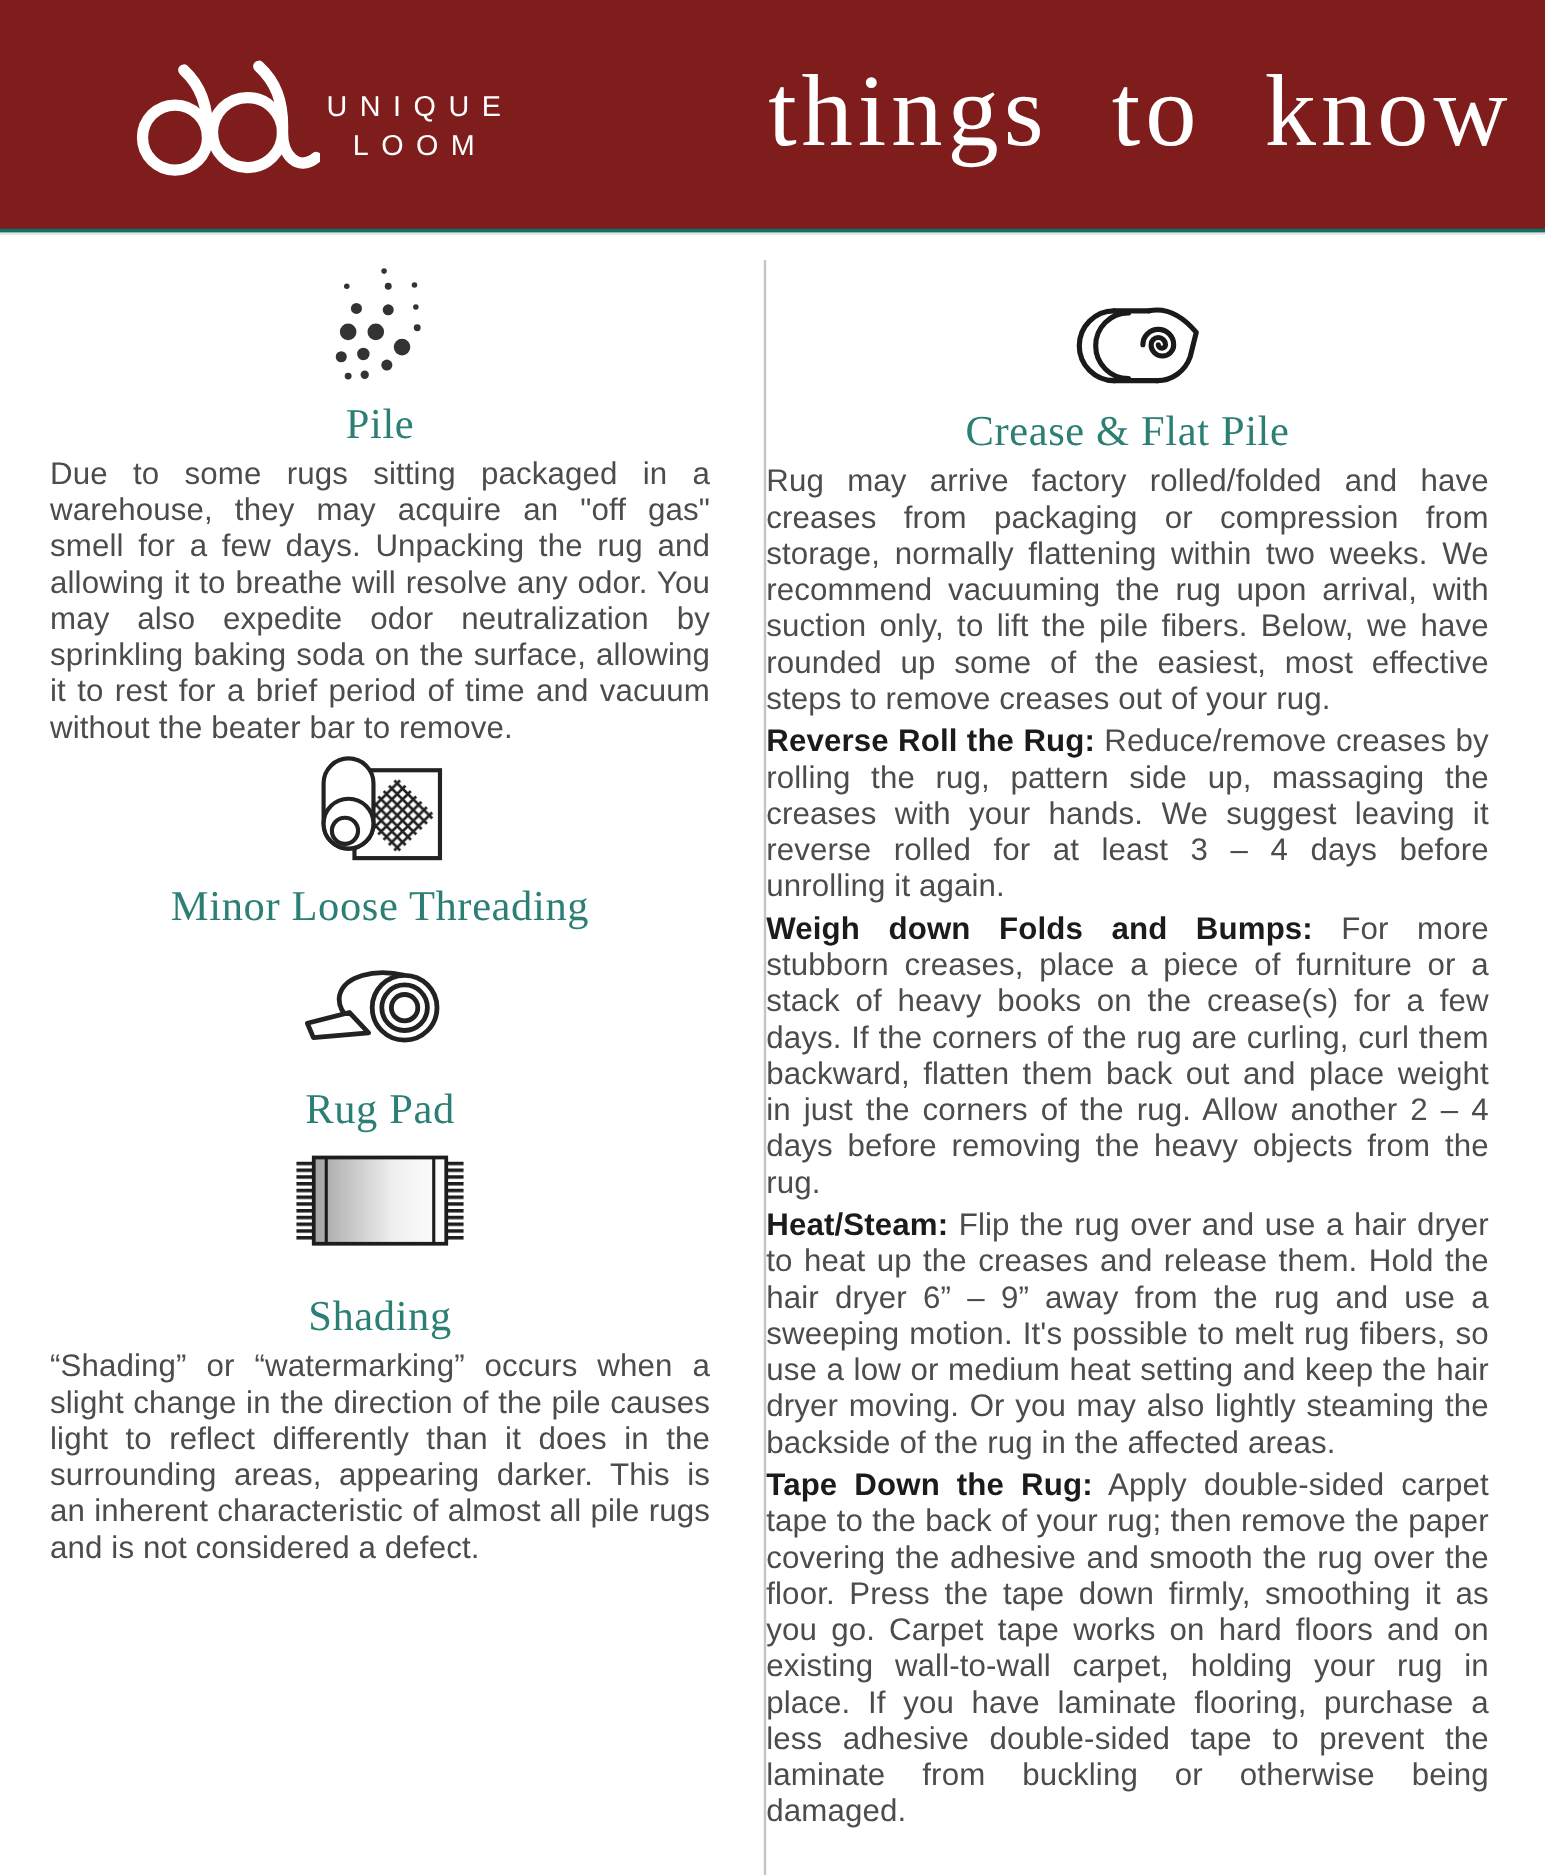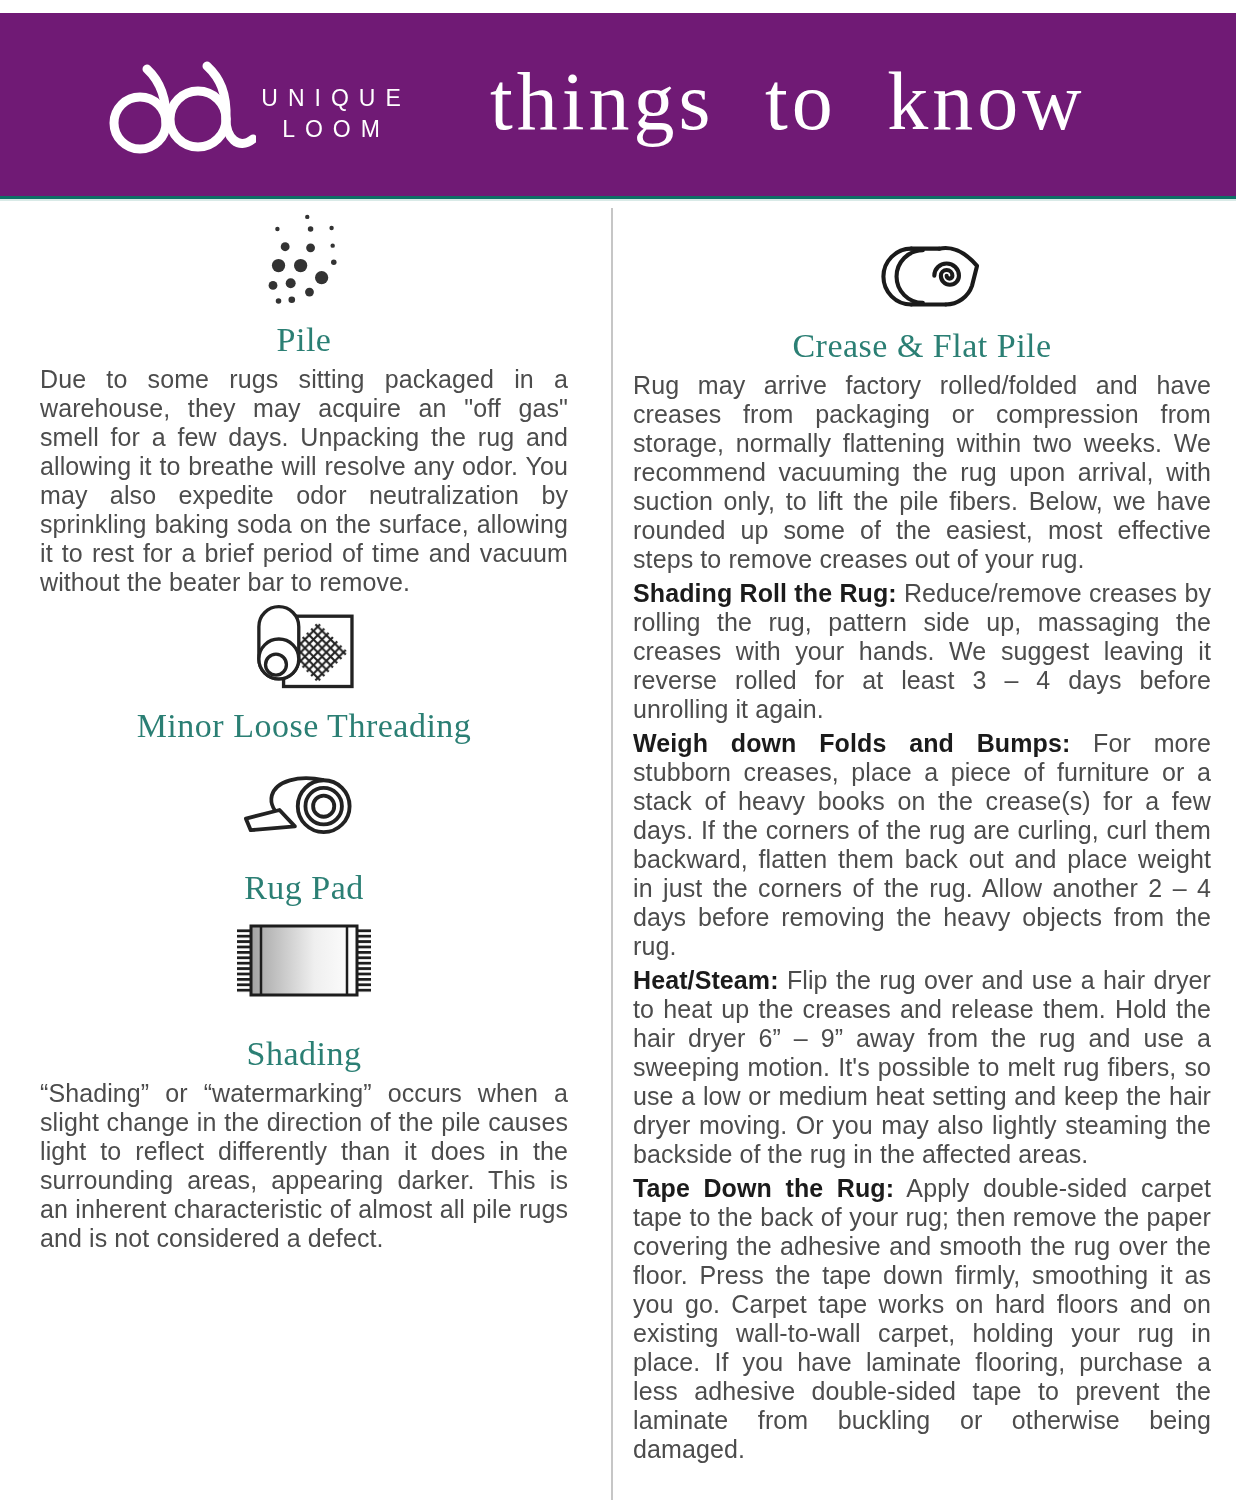--- a/index.html
+++ b/index.html
@@ -2,47 +2,47 @@
 <html><head>
 <meta charset="utf-8">
 <style>
   html,body { margin:0; padding:0; background:#ffffff; }
   .page {
     position:relative; width:1236px; height:1500px; overflow:hidden;
     background:#ffffff; font-family:"Liberation Sans", sans-serif;
   }
   
   .header {
-    position:absolute; left:0; top:13px; width:1236px; height:183px;
-    background:#701a75; border-bottom:3px solid #0e6f66;
+    position:absolute; left:0; top:0; width:1236px; height:183px;
+    background:#7f1d1d; border-bottom:3px solid #0e6f66;
   }
   .header:after{
     content:""; position:absolute; left:0; right:0; bottom:-5px; height:2px;
     background:#d9eae7;
   }
   .logo-mark { position:absolute; left:104px; top:46px; }
   .brand {
     position:absolute; left:238px; top:70px; width:196px;
     color:#ffffff; text-align:center; font-size:23px; line-height:31px;
     letter-spacing:10px; font-weight:400;
   }
   .page-title {
     position:absolute; left:490px; top:34px; width:720px;
-    color:#ffffff; text-align:left;
+    color:#ffffff; text-align:right;
     font-family:"Liberation Serif", serif; font-weight:400;
     font-size:82px; letter-spacing:4px; word-spacing:26px; line-height:110px;
   }
   
   .divider {
     position:absolute; left:611px; top:208px; width:2px; height:1292px;
     background:#c6c6c6;
   }
   .col { position:absolute; top:196px; }
   .col-left  { left:40px;  width:528px; }
-  .col-right { left:633px; width:578px; }
+  .col-right { left:613px; width:578px; }
   .icon-wrap { display:flex; justify-content:center; }
   .sec h2 {
     margin:10px 0 0; text-align:center; font-weight:400;
     font-family:"Liberation Serif", serif;
     color:#2B7F74; font-size:34px; line-height:40px; letter-spacing:0.5px;
   }
   .sec p, .tip {
     margin:5px 0 0; color:#4C4C4C; font-size:25px; line-height:29px;
     text-align:justify; letter-spacing:0.1px;
   }
@@ -178,21 +178,21 @@
             <path d="M58 13 H 92"></path>
             <path d="M58 81 H 100"></path>
             <path d="M100 81 A34 34 0 0 0 132 58 L138 34 Q116 8 92 13"></path>
             <path d="M86 46 A15 15 0 0 1 116 46 A11 11 0 0 1 94 46 A7 7 0 0 1 108 46 A3.5 3.5 0 0 1 101 46"></path>
           </g>
         </svg>
       </div>
       <h2>Crease &amp; Flat Pile</h2>
       <p>Rug may arrive factory rolled/folded and have creases from packaging or compression from storage, normally flattening within two weeks. We recommend vacuuming the rug upon arrival, with suction only, to lift the pile fibers. Below, we have rounded up some of the easiest, most effective steps to remove creases out of your rug.</p>
 
-      <p class="tip"><strong class="tip-label">Shading Roll the Rug:</strong><span> Reduce/remove creases by rolling the rug, pattern side up, massaging the creases with your hands. We suggest leaving it reverse rolled for at least 3 – 4 days before unrolling it again.</span></p>
+      <p class="tip"><strong class="tip-label">Reverse Roll the Rug:</strong><span> Reduce/remove creases by rolling the rug, pattern side up, massaging the creases with your hands. We suggest leaving it reverse rolled for at least 3 – 4 days before unrolling it again.</span></p>
 
       <p class="tip"><strong class="tip-label">Weigh down Folds and Bumps:</strong><span> For more stubborn creases, place a piece of furniture or a stack of heavy books on the crease(s) for a few days. If the corners of the rug are curling, curl them backward, flatten them back out and place weight in just the corners of the rug. Allow another 2 – 4 days before removing the heavy objects from the rug.</span></p>
 
       <p class="tip"><strong class="tip-label">Heat/Steam:</strong><span> Flip the rug over and use a hair dryer to heat up the creases and release them. Hold the hair dryer 6” – 9” away from the rug and use a sweeping motion. It's possible to melt rug fibers, so use a low or medium heat setting and keep the hair dryer moving. Or you may also lightly steaming the backside of the rug in the affected areas.</span></p>
 
       <p class="tip"><strong class="tip-label">Tape Down the Rug:</strong><span> Apply double-sided carpet tape to the back of your rug; then remove the paper covering the adhesive and smooth the rug over the floor. Press the tape down firmly, smoothing it as you go. Carpet tape works on hard floors and on existing wall-to-wall carpet, holding your rug in place. If you have laminate flooring, purchase a less adhesive double-sided tape to prevent the laminate from buckling or otherwise being damaged.</span></p>
     </section>
 
   </div>
 

